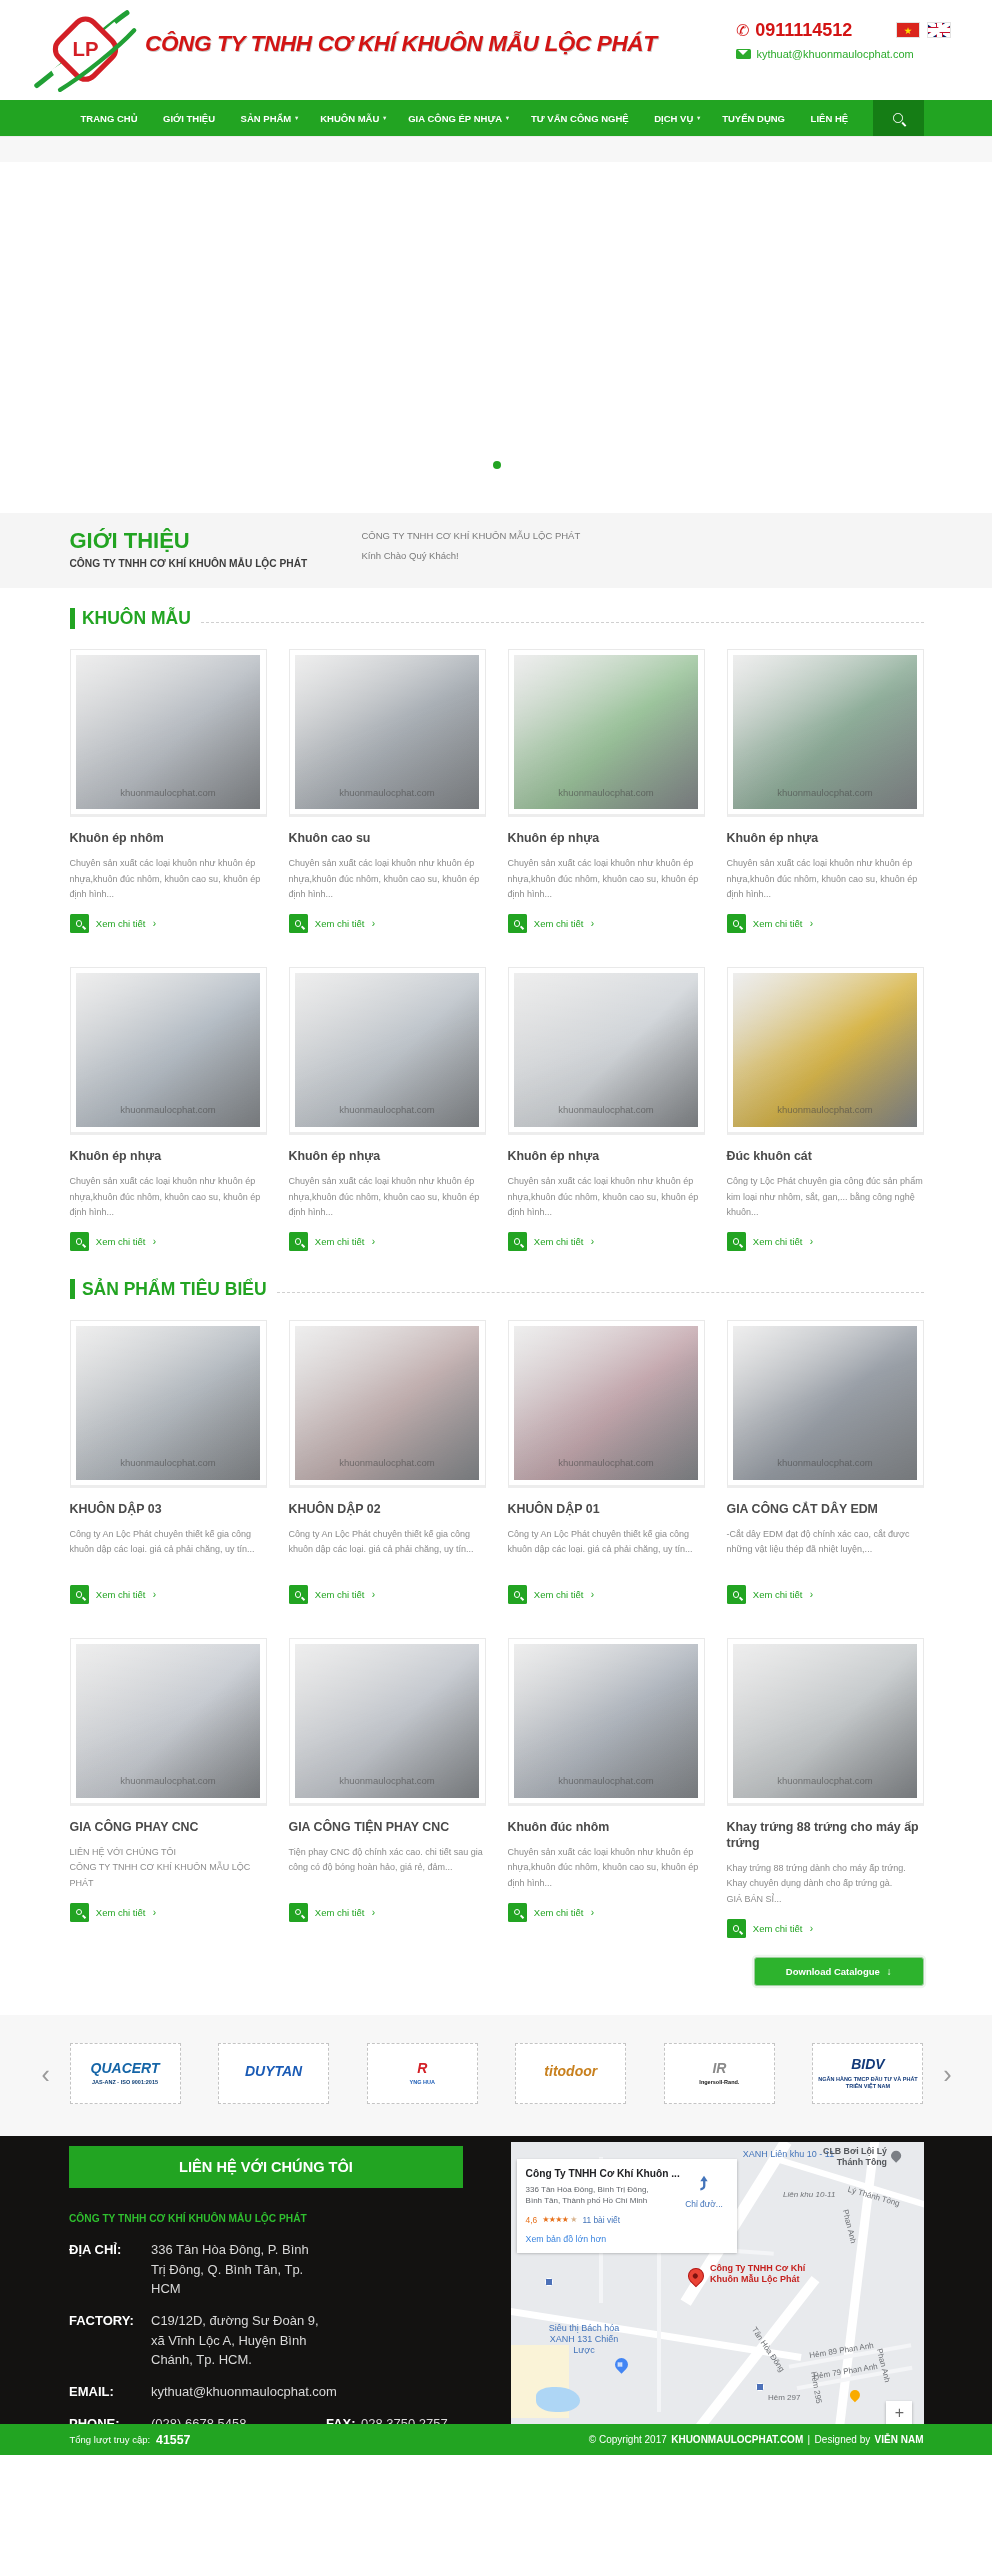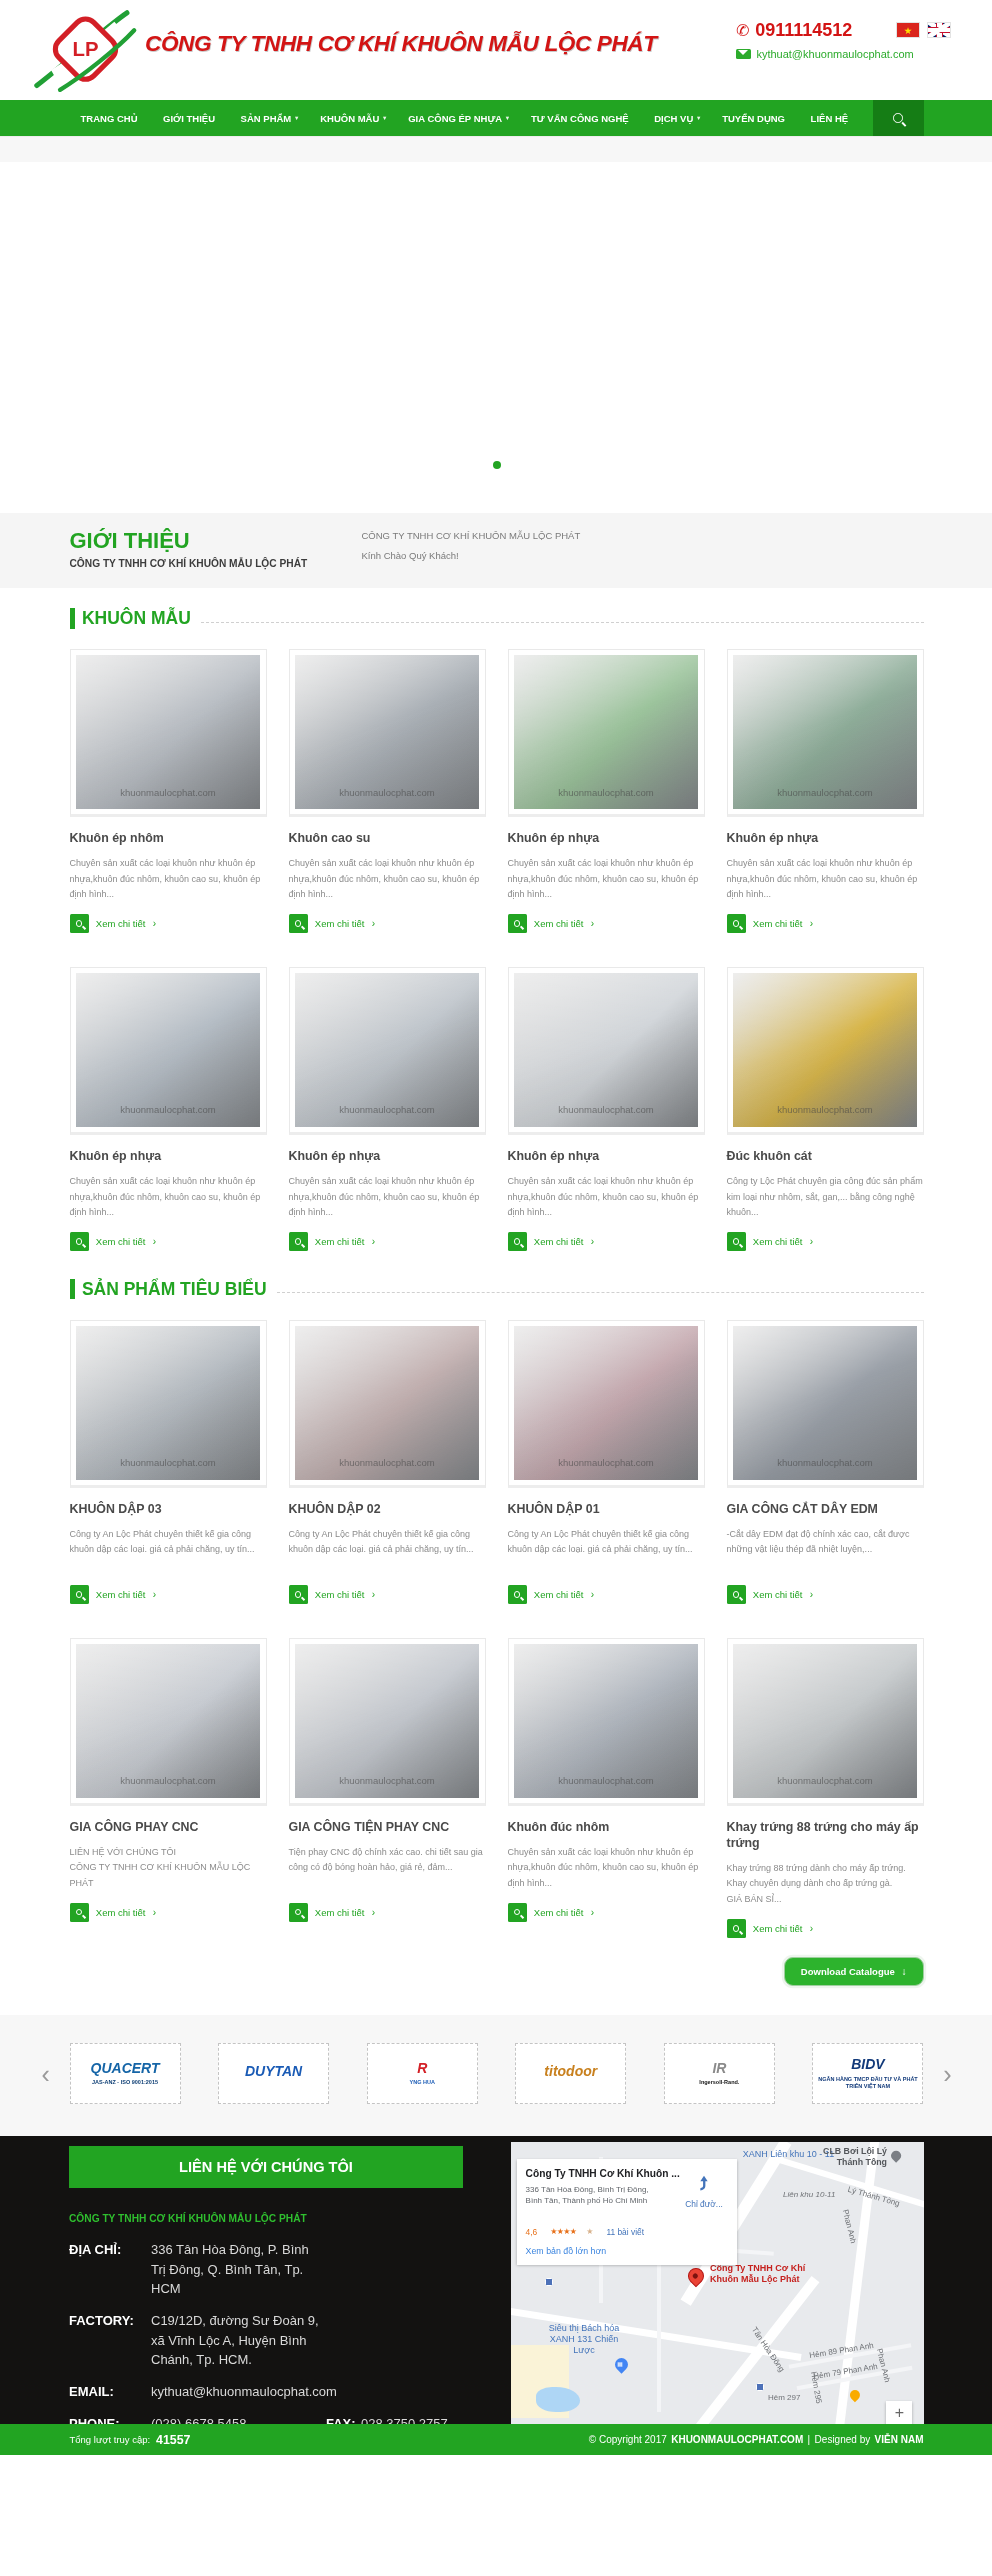--- a/index.html
+++ b/index.html
@@ -84,22 +84,22 @@
   .card-link { margin-top:10.2px; display:flex; align-items:center; gap:7.3px; cursor:pointer; }
   .zoom-btn { width:19px; height:19px; background:#22a422; display:flex; align-items:center; justify-content:center; border-radius:1.5px; }
   .zoom-btn .mini-mag { width:6.6px; height:6.6px; border:1.5px solid #fff; border-radius:50%; position:relative; display:block; }
   .zoom-btn .mini-mag::after { content:""; position:absolute; width:1.5px; height:3.6px; background:#fff; left:5.8px; top:5.1px; transform:rotate(-45deg); }
   .link-text { color:#22a422; font-size:9.5px; }
   .chev { color:#22a422; font-size:10.2px; }
 
   .dl-wrap { display:flex; justify-content:flex-end; padding:19px 0 22px; }
   .dl-btn {
     background:#2db32d; color:#fff; font-size:9.5px; font-weight:bold;
-    border:0.7px solid #9fcf9f; box-shadow:0 0 0 2.2px #eef5ee; border-radius:9px;
-    padding:8px 16px; display:flex; align-items:center; gap:6.6px; cursor:pointer;
+    border:0.7px solid #9fcf9f; box-shadow:0 0 0 2.2px #eef5ee; border-radius:3px;
+    padding:8px 31px; display:flex; align-items:center; gap:6.6px; cursor:pointer;
     font-family:inherit;
   }
   .dl-icon { font-weight:bold; font-size:10.2px; }
 
   
   .partners { background:#f7f7f7; padding:28px 0 32px; }
   .partners-inner { display:flex; align-items:center; justify-content:space-between; }
   .p-arrow { position:absolute; top:50%; transform:translateY(-50%); font-size:25px; color:#9a9a9a; cursor:pointer; line-height:1; }
   .p-arrow.left { left:-28px; } .p-arrow.right { right:-28px; }
   .partner {
@@ -139,21 +139,21 @@
   .map-pin-red::after { content:""; position:absolute; left:4.4px; top:4.4px; width:4.4px; height:4.4px; background:#7b120f; border-radius:50%; }
   .map-pin-cart { background:#4285f4; width:13px; height:13px; }
   .map-pin-cart::after { content:"▦"; color:#fff; font-size:5.8px; position:absolute; left:2.9px; top:2.2px; transform:rotate(45deg); }
   .map-pin-orange { background:#f9ab00; width:10.2px; height:10.2px; }
   .transit-sq { position:absolute; width:8px; height:8px; background:#4d71b8; border-radius:1.5px; border:0.7px solid #fff; }
 
   .map-card { position:absolute; left:5.8px; top:17.5px; width:220px; background:#fff; box-shadow:0 0.7px 2.9px rgba(0,0,0,.3); display:flex; padding:8.8px; }
   .mc-main { flex:1; }
   .mc-title { font-size:10.2px; font-weight:bold; color:#202124; }
   .mc-addr { margin-top:4.4px; font-size:8px; color:#5f6368; line-height:1.4; width:135px; }
-  .mc-rating { margin-top:21px; font-size:8.4px; display:flex; align-items:center; gap:13px; }
+  .mc-rating { margin-top:9px; font-size:8.4px; display:flex; align-items:center; gap:5px; }
   .mc-rate { color:#e7711b; }
   .mc-stars-full { color:#e7711b; font-size:8px; letter-spacing:-0.7px; }
   .mc-star-half { color:#d8b28c; font-size:8px; margin-left:-2.9px; }
   .mc-reviews { color:#4374ba; cursor:pointer; }
   .mc-link { margin-top:8.8px; font-size:8.8px; color:#3a84df; cursor:pointer; }
   .mc-dir { width:48px; text-align:center; cursor:pointer; padding-top:4.4px; }
   .dir-icon { width:22px; height:22px; margin:0 auto; }
   .dir-icon svg { width:100%; height:100%; }
   .dir-label { margin-top:4.4px; font-size:8.4px; color:#4374ba; }
 

